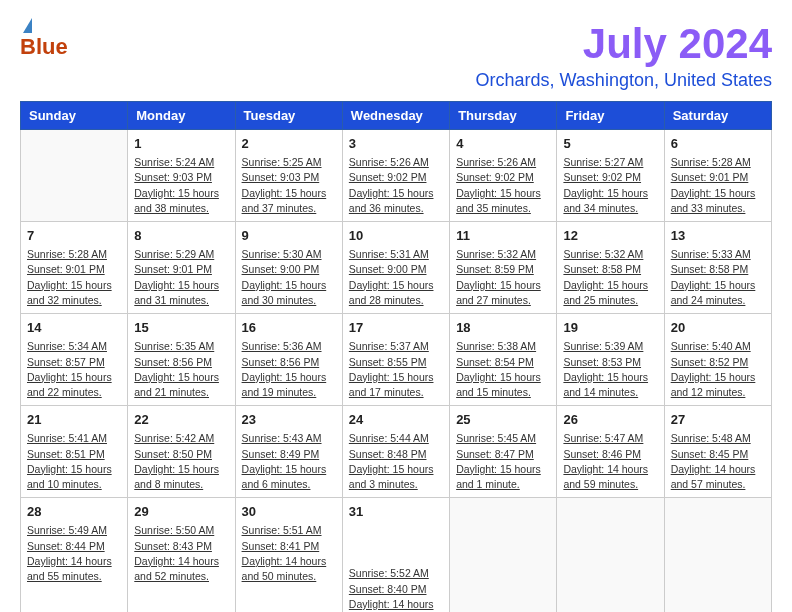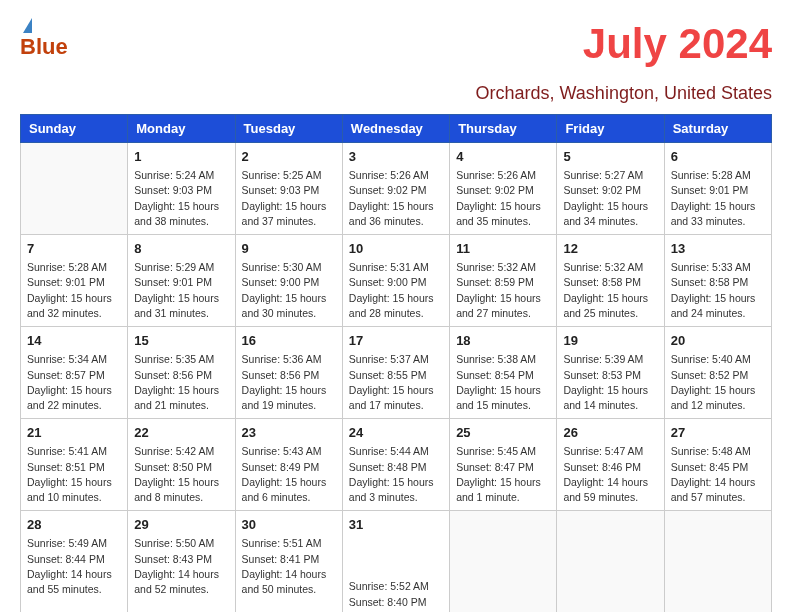--- a/index.html
+++ b/index.html
@@ -15,26 +15,26 @@
       justify-content: space-between;
       align-items: flex-start;
       margin-bottom: 10px;
     }
     .title-area {
       text-align: right;
     }
     .month-title {
       font-size: 42px;
       font-weight: bold;
-      color: #ef4444;
+      color: #8b5cf6;
     }
     .location-title {
       font-size: 18px;
-      color: #7f1d1d;
-      margin-top: 15px;
+      color: #1d4ed8;
+      margin-top: 2px;
     }
     .calendar-table {
       width: 100%;
       border-collapse: collapse;
       font-size: 11px;
     }
     .calendar-table thead tr th {
       background-color: #1d4ed8;
       color: #fff;
       padding: 6px 8px;
@@ -61,20 +61,21 @@
       font-size: 13px;
       font-weight: bold;
       color: #222;
       display: block;
       margin-bottom: 2px;
     }
     .day-info {
       color: #333;
       font-size: 10.5px;
       line-height: 1.45;
+      text-decoration: underline;
     }
     .logo-general {
       font-size: 22px;
       font-weight: bold;
       color: #1a3a6b;
       line-height: 1.1;
     }
     .logo-blue {
       font-size: 22px;
       font-weight: bold;

